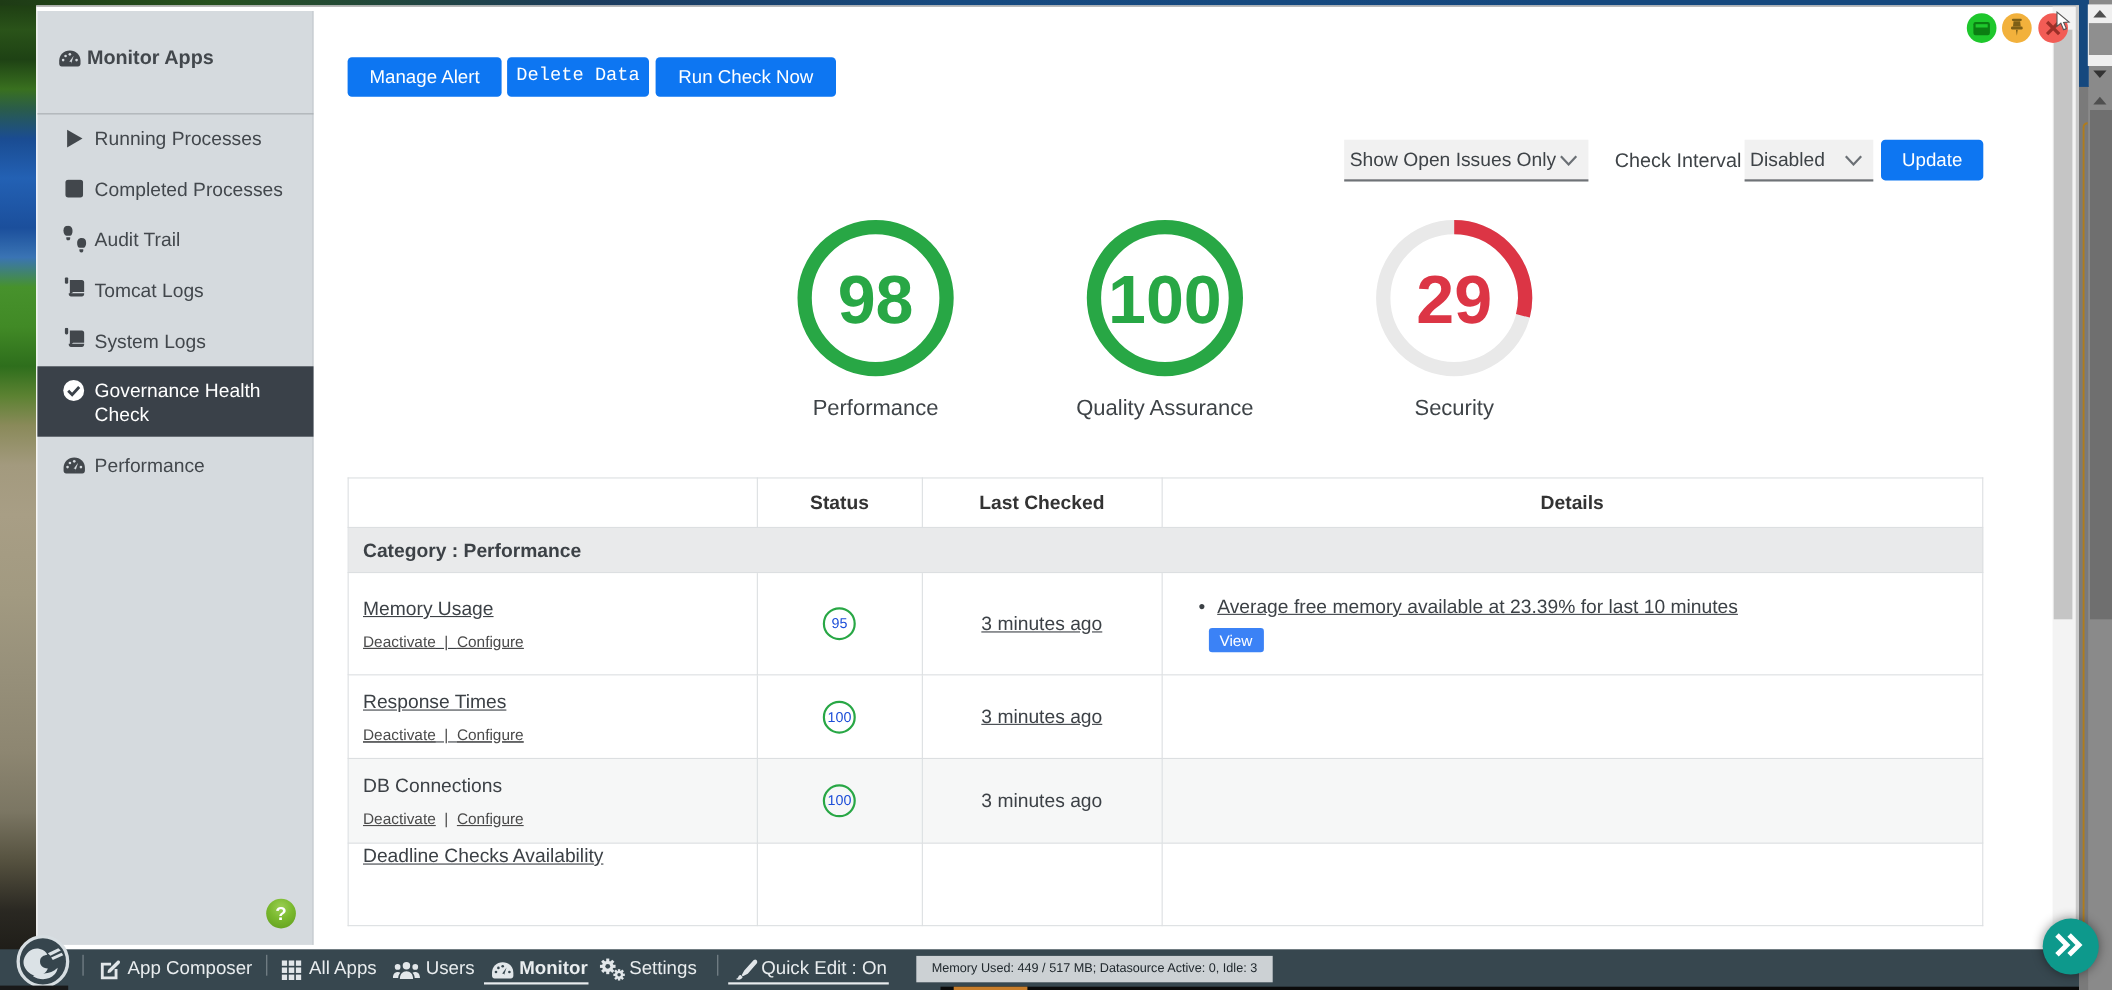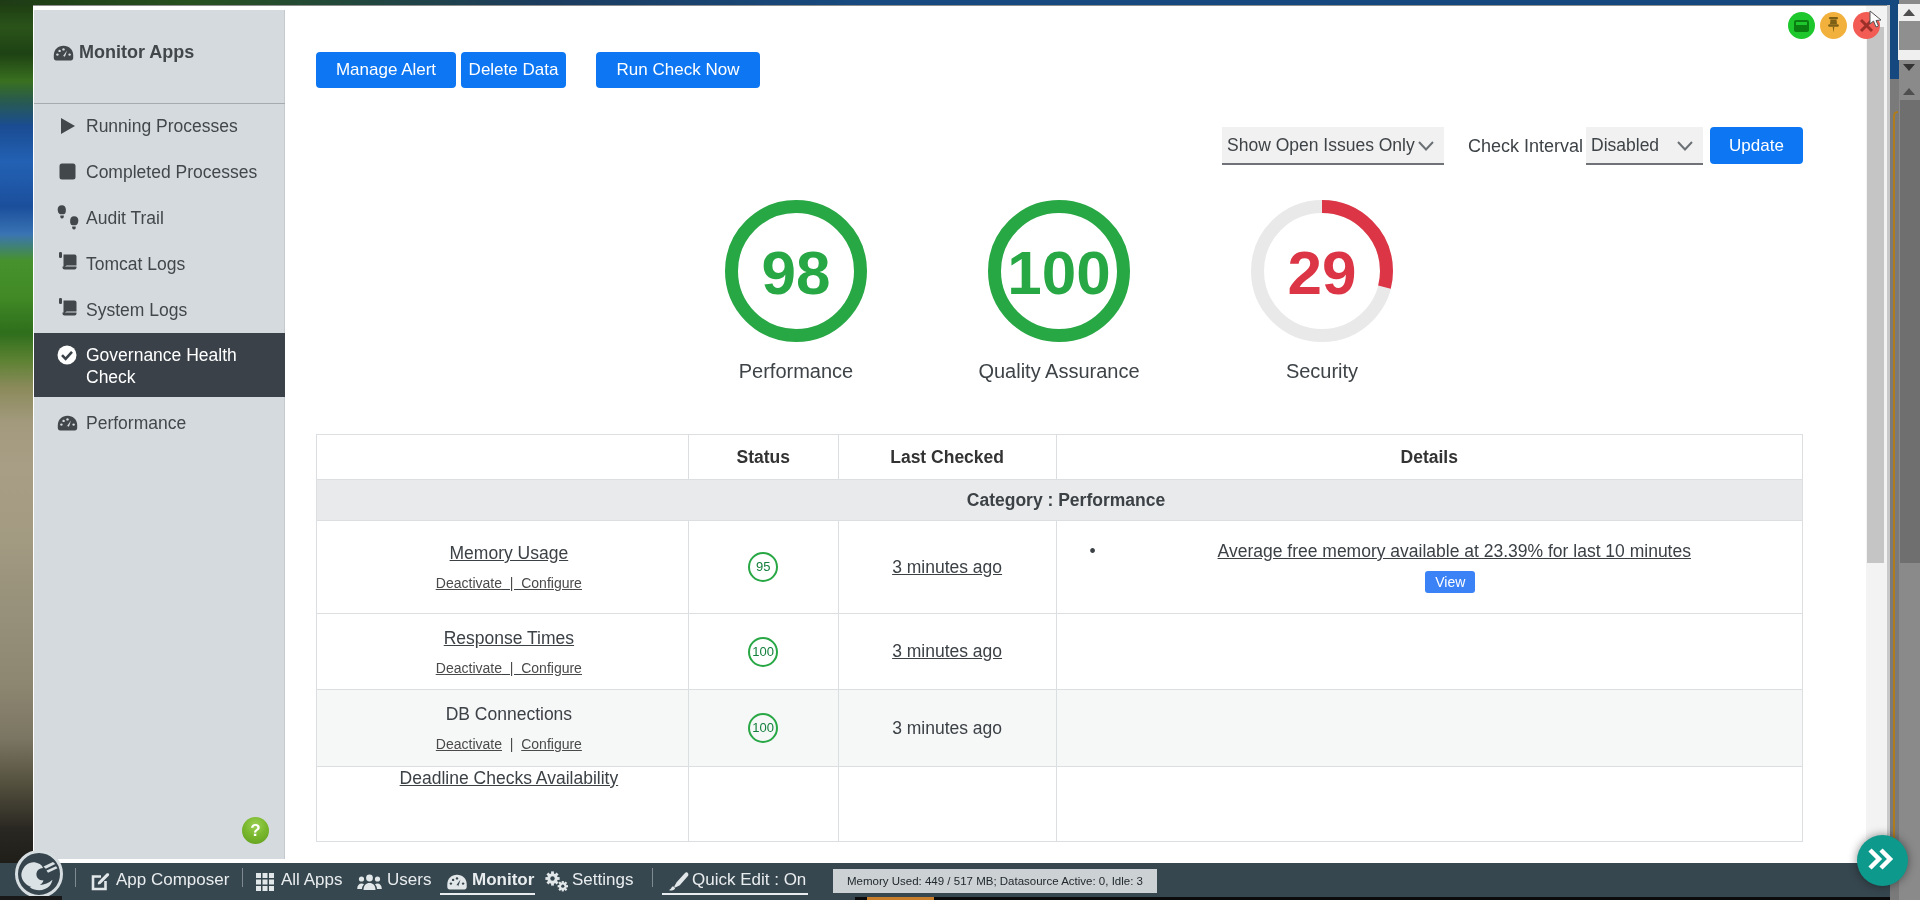--- a/index.html
+++ b/index.html
@@ -36,30 +36,30 @@
     font-size:17px; text-align:center; line-height:36px; height:36px; }
 
   
   .sel { position:absolute; top:127px; height:38px; background:#f1f1f1;
     border-bottom:2px solid #6f7377; color:#3e4347; font-size:17.5px; line-height:36px; padding-left:5px; }
   .sel .chev { position:absolute; right:10px; top:14px; }
   .gauge-label { position:absolute; top:360px; font-size:20px; color:#3e4347; text-align:center; width:300px; }
 
   
   #tbl { position:absolute; left:316px; top:434px; width:1487px; border-collapse:collapse; font-size:17.5px; color:#3c4146; }
-  #tbl td, #tbl th { border:1px solid #dcdfe1; vertical-align:middle;text-align:center; }
+  #tbl td, #tbl th { border:1px solid #dcdfe1; vertical-align:middle; }
   #tbl th { font-weight:bold; text-align:center; height:45px; color:#333; }
   .cat-row td { background:#e9eaeb; font-weight:bold; height:41px; padding-left:13px; }
   .row-odd { background:#fff;text-decoration:underline; }
   .row-even { background:#f6f7f7; }
   .title-cell { padding-left:13px; }
   .links { font-size:14px; color:#4a4a4a; margin-top:11px; }
   .links a { color:#4a4a4a; text-decoration:underline; }
   .status-circle { display:inline-block; width:30px; height:30px; border:2px solid #28a745;
-    border-radius:50%; color:#15803d; font-size:13px; line-height:26px; text-align:center; }
+    border-radius:50%; color:#1d4ed8; font-size:13px; line-height:26px; text-align:center; }
   .view-btn { display:inline-block; background:#3b82f6; color:#fff; font-size:14px;
     border-radius:3px; padding:3px 10px; margin-top:9px; }
   .bullet-line { font-size:17.5px; color:#3c4146; padding-left:42px; position:relative; }
   .bdot { position:absolute; left:25px; }
 
   
   #bottombar { left:0; top:863px; width:1896px; height:37px; background:#37474f; }
   .bb-item { position:absolute; top:863px; height:34px; color:#e9edef; font-size:17px; line-height:33px; }
   .bb-sep { position:absolute; top:868px; width:1px; height:19px; background:#7e8990; }
   #blackstrip { left:855px; top:897px; width:1041px; height:3px; background:#0b0b0b; }
@@ -143,21 +143,21 @@
   <path d="M8.8 12.8 L14 5.6 L11.4 13.6 Z" fill="#d5dade"></path>
   <circle cx="10.3" cy="12.7" r="1.8" fill="#42474c"></circle>
 </svg>
 <div class="menu-item" style="left:86px;top:413px;">Performance</div>
 
 <div class="abs" style="left:242px;top:817px;width:27px;height:27px;border-radius:50%;
   background:radial-gradient(circle at 50% 30%, #9ccf55 0%, #7ab92e 45%, #5f9c1d 100%);
   color:#fff;font-weight:bold;font-size:17px;text-align:center;line-height:27px;">?</div>
 
 <div class="btn-blue" style="left:316px;top:52px;width:140px;">Manage Alert</div>
-<div class="btn-blue" style="left:461px;top:52px;width:105px;">Delete Data</div>
+<div class="btn-blue" style="left:461px;top:52px;width:129px;font-family:Liberation Mono, monospace;">Delete Data</div>
 <div class="btn-blue" style="left:596px;top:52px;width:164px;">Run Check Now</div>
 
 <div class="sel" style="left:1222px;width:222px;">Show Open Issues Only
   <svg class="chev" width="16" height="10" viewBox="0 0 16 10">
       <path d="M1 1 L8 8.5 L15 1" stroke="#6b7075" stroke-width="2" fill="none"></path>
     </svg>
 </div>
 <div class="abs" style="left:1468px;top:127px;height:38px;line-height:38px;font-size:18px;color:#3e4347;">Check Interval</div>
 <div class="sel" style="left:1586px;width:117px;">Disabled
   <svg class="chev" width="16" height="10" viewBox="0 0 16 10">

